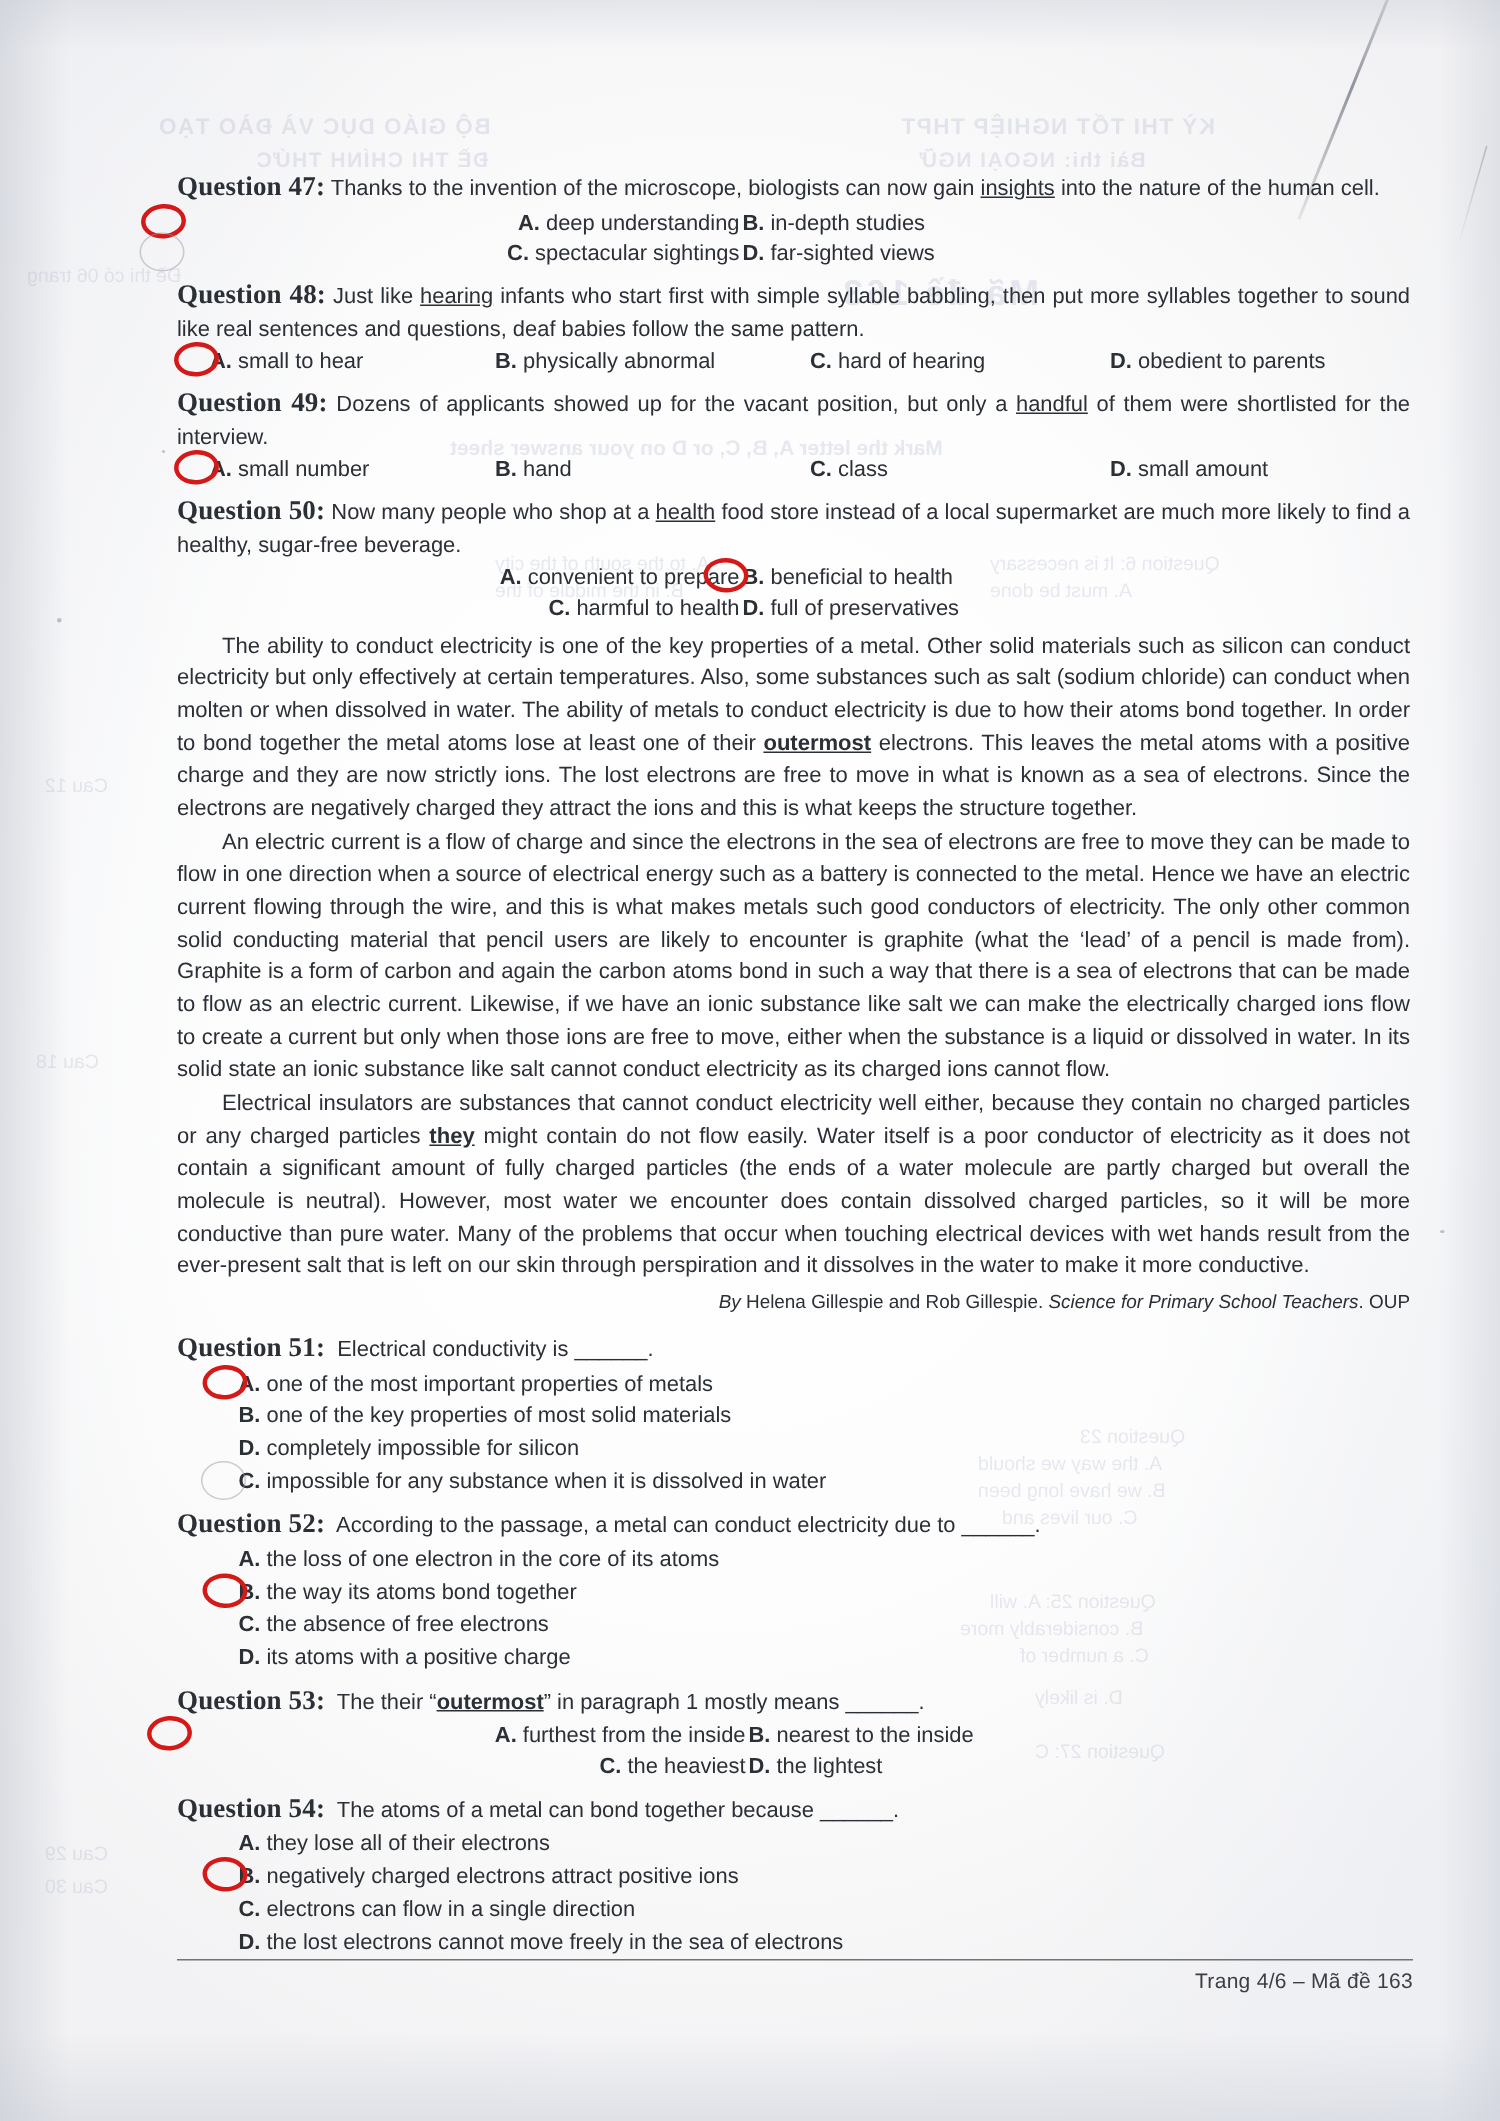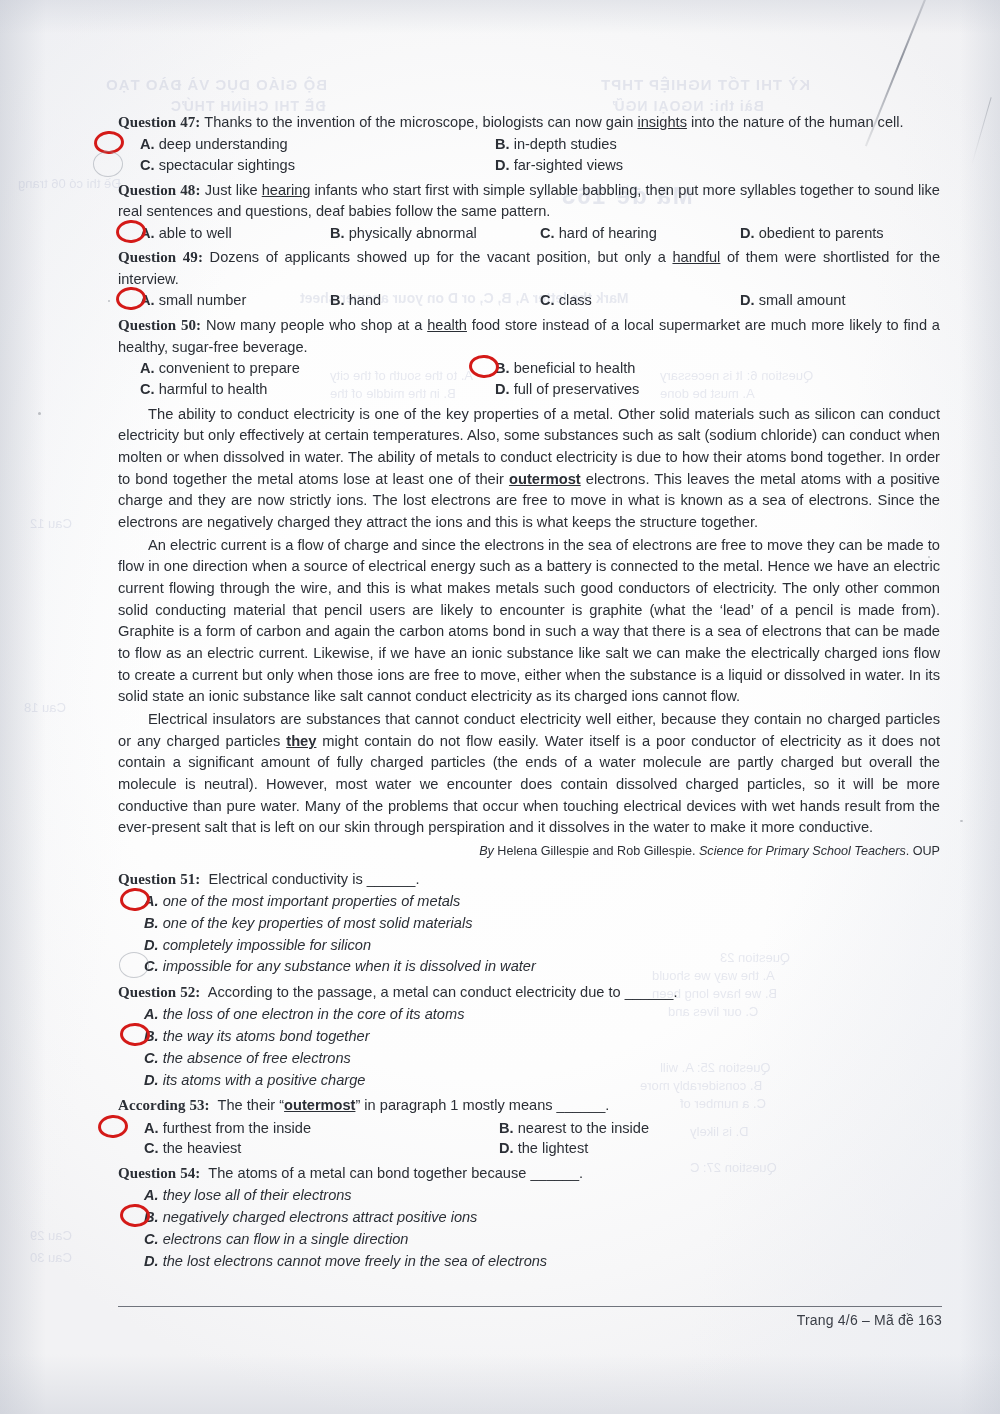--- a/index.html
+++ b/index.html
@@ -73,41 +73,41 @@
   
   #content {
     position:absolute;
     left:118px; top:112px;
     width:822px;
     color:#2b2f36;
     font-size:14.6px;
     line-height:1.42;
   }
   .qline { margin:0 0 1px 0; text-align:justify; }
-  .qlabel { font-family:"Liberation Serif", serif; font-weight:bold; font-size:15px; letter-spacing:.1px; }
+  .qlabel { font-family:"Liberation Serif", serif; font-weight:bold; font-size:18px; letter-spacing:.1px; }
   .u { text-decoration:underline; }
   .bu { font-weight:bold; text-decoration:underline; }
 
   
   .opts { margin:1px 0 4px 0; }
-  .orow { display:flex; }
+  .orow { display:flex;text-align:right; }
   .ocol { position:relative; }
   .ocol.c1 { width:375px; padding-left:22px; }
   .ocol.c2 { padding-left:2px; }
   
   .orow4 { display:flex; padding-left:22px; }
   .orow4 .o1 { width:190px; }
   .orow4 .o2 { width:210px; }
   .orow4 .o3 { width:200px; }
   .orow4 .o4 { width:auto; }
   .ltr { font-weight:bold; }
 
   
   .optlist { margin:1px 0 5px 0; padding-left:26px; }
-  .optlist .opt { position:relative; margin:0 0 1px 0;font-style:italic; }
+  .optlist .opt { position:relative; margin:0 0 1px 15px; }
 
   
   .instruction {
     margin:8px 0 6px 0;
     font-weight:bold; font-style:italic;
     font-size:15.2px; line-height:1.38;
     letter-spacing:.1px;
   }
 
   
@@ -227,21 +227,21 @@
     </div>
   </div>
 
   <div>
     <p class="qline"><span class="qlabel">Question 48:</span> <span>Just like </span><span class="u">hearing</span><span> infants who start first with simple syllable babbling, then put more syllables together to sound like real sentences and questions, deaf babies follow the same pattern.</span></p>
     <div class="opts">
       <div class="orow4">
         <div class="o1 ocol">
           <span class="mark r-a"></span>
           <span class="ltr">A.</span>
-          <span>able to well</span>
+          <span>small to hear</span>
         </div>
         <div class="o2">
           <span class="ltr">B.</span>
           <span>physically abnormal</span>
         </div>
         <div class="o3">
           <span class="ltr">C.</span>
           <span>hard of hearing</span>
         </div>
         <div class="o4">
@@ -353,21 +353,21 @@
         <span>the absence of free electrons</span>
       </div>
       <div class="opt">
         <span class="ltr">D.</span>
         <span>its atoms with a positive charge</span>
       </div>
     </div>
   </div>
 
   <div>
-    <p class="qline"><span class="qlabel">According 53:</span>&nbsp; <span>The their “</span><span class="bu">outermost</span><span>” in paragraph 1 mostly means ______.</span></p>
+    <p class="qline"><span class="qlabel">Question 53:</span>&nbsp; <span>The their “</span><span class="bu">outermost</span><span>” in paragraph 1 mostly means ______.</span></p>
     <div class="opts" style="padding-left:4px;">
       <div class="orow">
         <div class="ocol c1">
           <span class="mark r-a"></span>
           <span class="ltr">A.</span>
           <span>furthest from the inside</span>
         </div>
         <div class="ocol c2">
           <span class="ltr">B.</span>
           <span>nearest to the inside</span>

